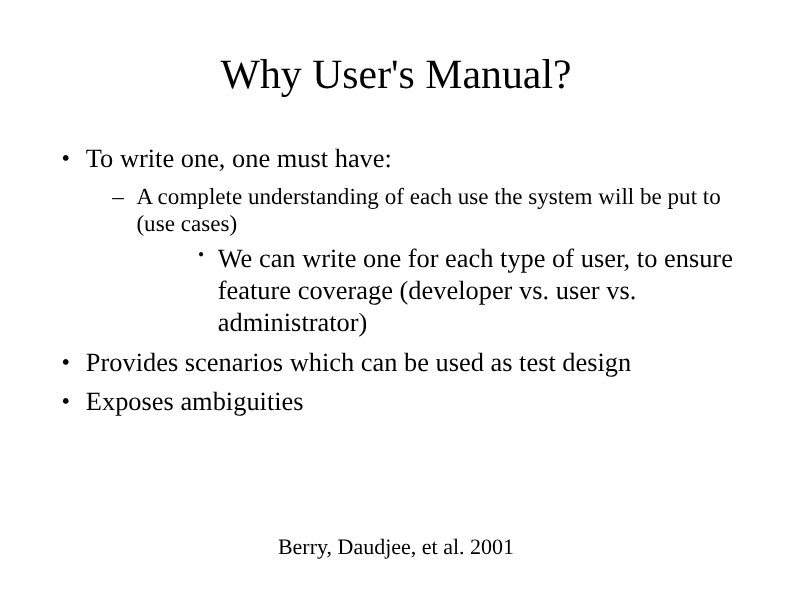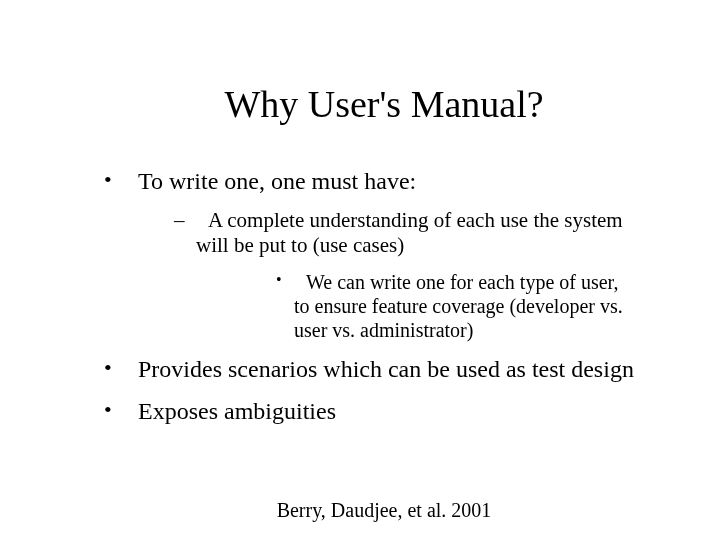--- a/index.html
+++ b/index.html
@@ -1,16 +1,16 @@
 <!DOCTYPE html>
 <html><head>
   <meta charset="utf-8">
   <style>
     * {
-      margin: 12px;
+      margin: 0;
       padding: 0;
       box-sizing: border-box;
     }
     body {
       width: 720px;
       height: 540px;
       background: #ffffff;
       font-family: "Times New Roman", Times, serif;
       color: #000000;
       padding: 46px 48px 30px 48px;
@@ -58,21 +58,21 @@
       position: absolute;
       left: 24px;
       top: 0;
     }
     ul.level3 {
       list-style: none;
       padding-left: 0;
       margin-top: 6px;
     }
     ul.level3 > li {
-      font-size: 20px;
+      font-size: 24px;
       line-height: 1.2;
       padding-left: 74px;
       position: relative;
       margin-bottom: 4px;
     }
     ul.level3 > li::before {
       content: "•";
       position: absolute;
       left: 56px;
       top: 0;

